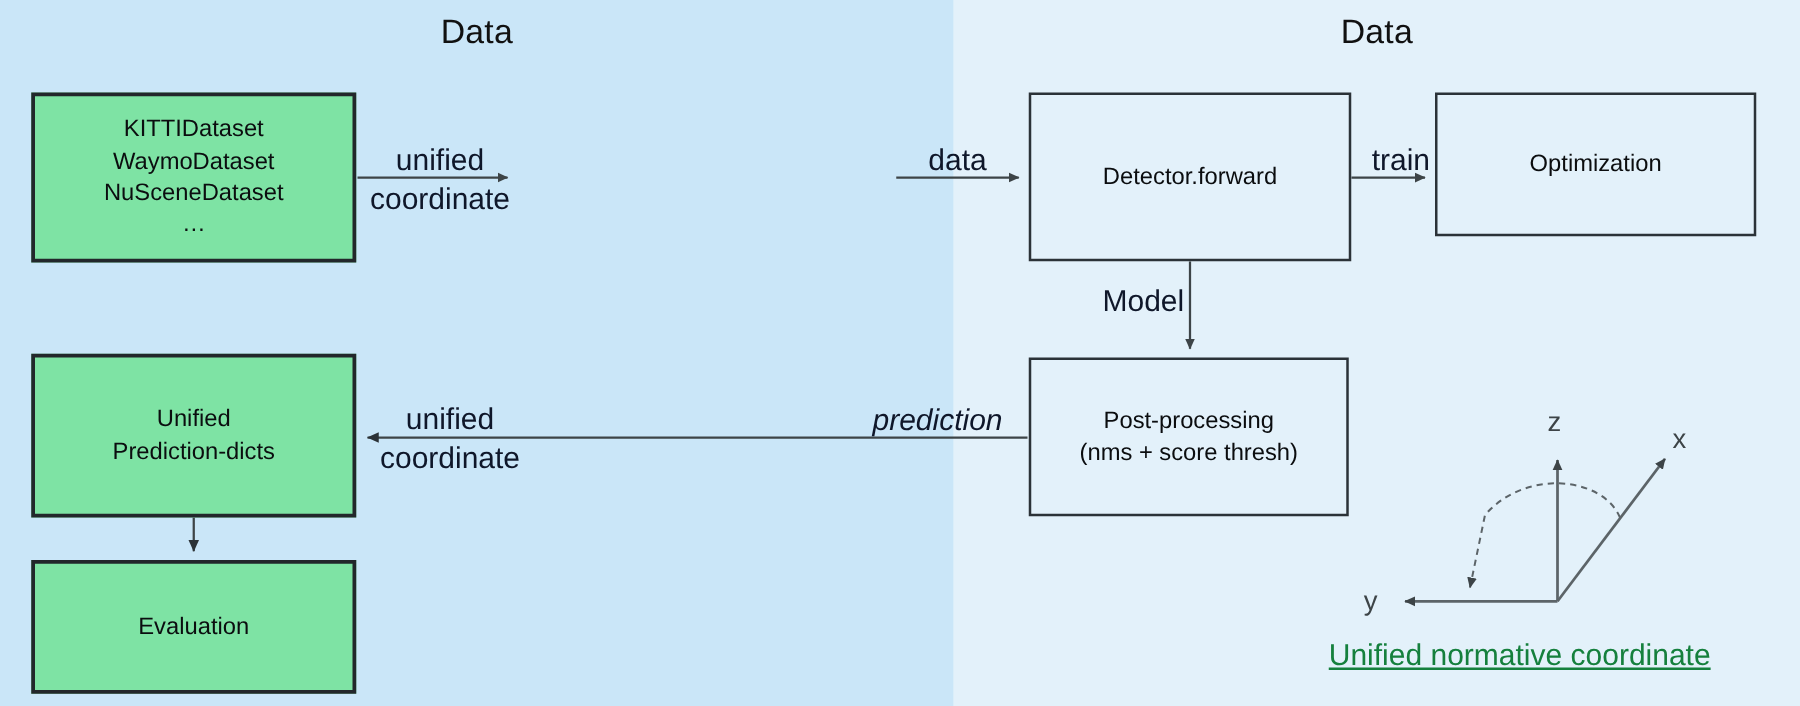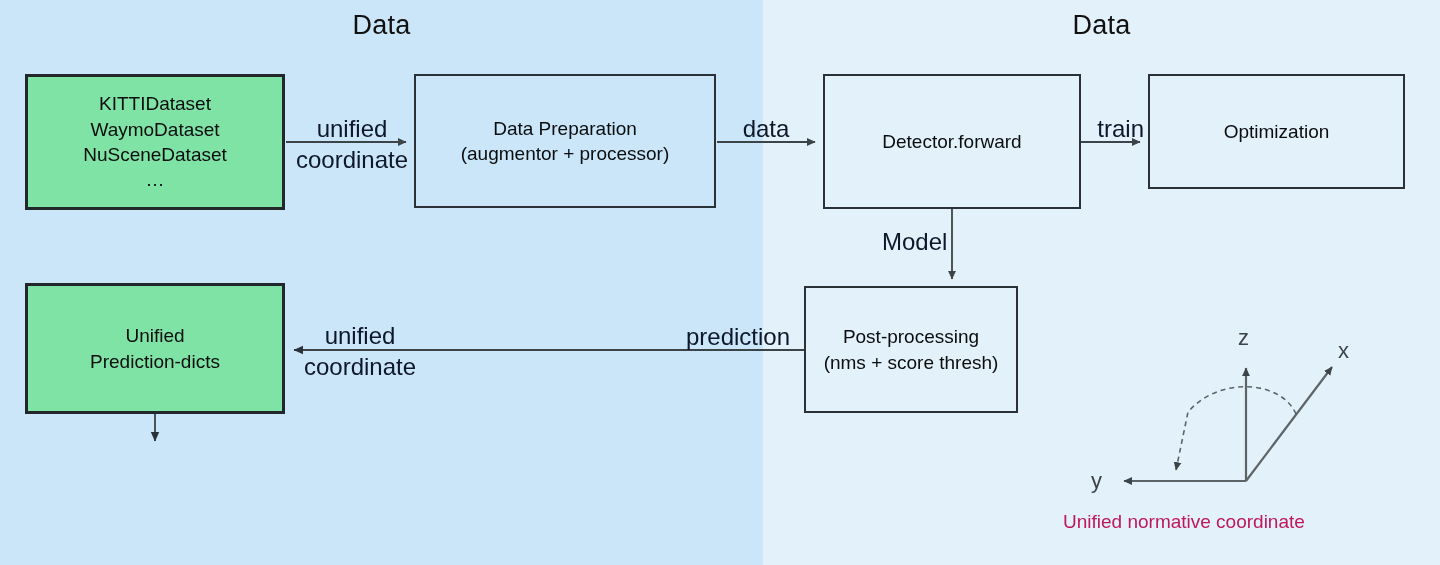--- a/index.html
+++ b/index.html
@@ -68,34 +68,35 @@
     background: #e3f1fa;
     border-color: #2b3237;
   }
   .edge-label {
     position: absolute;
     font-size: 24px;
     color: #0f172a;
     white-space: pre-line;
     line-height: 1.28;
   }
-  .edge-label.right-align { text-align: left; }
+  .edge-label.right-align { text-align: center; font-style: italic; }
   svg.arrows {
     position: absolute;
     left: 0;
     top: 0;
     width: 1440px;
     height: 565px;
     pointer-events: none;
   }
   .axis-caption {
     position: absolute;
-    font-size: 19px;
-    color: #be185d;
+    font-size: 24px;
+    color: #15803d;
     white-space: nowrap;
+    text-decoration: underline;
   }
   .axis-letter {
     position: absolute;
     font-size: 22px;
     color: #3d4447;
   }
 </style>
 </head>
 <body>
 
@@ -137,33 +138,32 @@
       <line x1="1246" y1="481" x2="1332" y2="367" stroke="#5c6468" stroke-width="2.2" marker-end="url(#ah)"></line>
       <path d="M 1296 414 C 1282 381 1220 375 1188 412 L 1176 470" fill="none" stroke="#5c6468" stroke-width="1.6" stroke-dasharray="5,4" marker-end="url(#ah)"></path>
     </g>
   </svg>
 
   <div class="node green" style="left:25px; top:74px; width:260px; height:136px;">KITTIDataset
 WaymoDataset
 NuSceneDataset
 …</div>
 
-  <div class="node blue-left" style="left:414px; top:74px; width:302px; height:134px;">Data Preparation
-(augmentor + processor)</div>
 
   <div class="node blue-right" style="left:823px; top:74px; width:258px; height:135px;">Detector.forward</div>
 
   <div class="node blue-right" style="left:1148px; top:74px; width:257px; height:115px;">Optimization</div>
 
-  <div class="node blue-right" style="left:804px; top:286px; width:214px; height:127px;">Post-processing
+  <div class="node blue-right" style="left:823px; top:286px; width:256px; height:127px;">Post-processing
 (nms + score thresh)</div>
 
   <div class="node green" style="left:25px; top:283px; width:260px; height:131px;">Unified
 Prediction-dicts</div>
 
+  <div class="node green" style="left:25px; top:448px; width:260px; height:107px;">Evaluation</div>
 
   <div class="edge-label" style="left:293px; top:114px; width:118px; text-align:center;">unified
 coordinate</div>
 
   <div class="edge-label" style="left:736px; top:114px; width:60px; text-align:center;">data</div>
 
   <div class="edge-label" style="left:1086px; top:114px; width:58px; text-align:right;">train</div>
 
   <div class="edge-label" style="left:882px; top:227px; width:62px; text-align:center;">Model</div>
 

